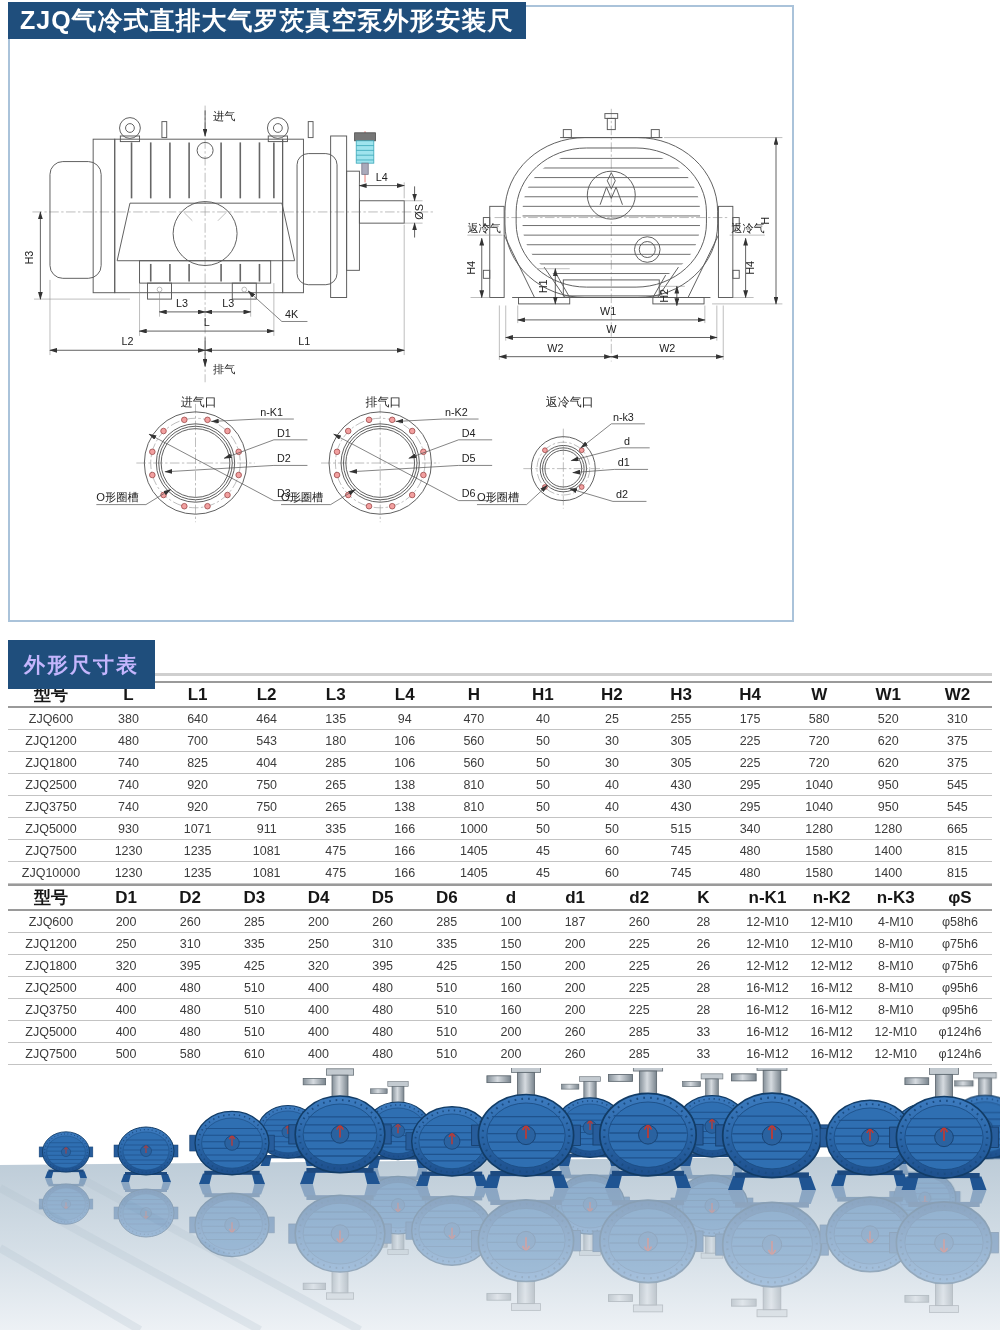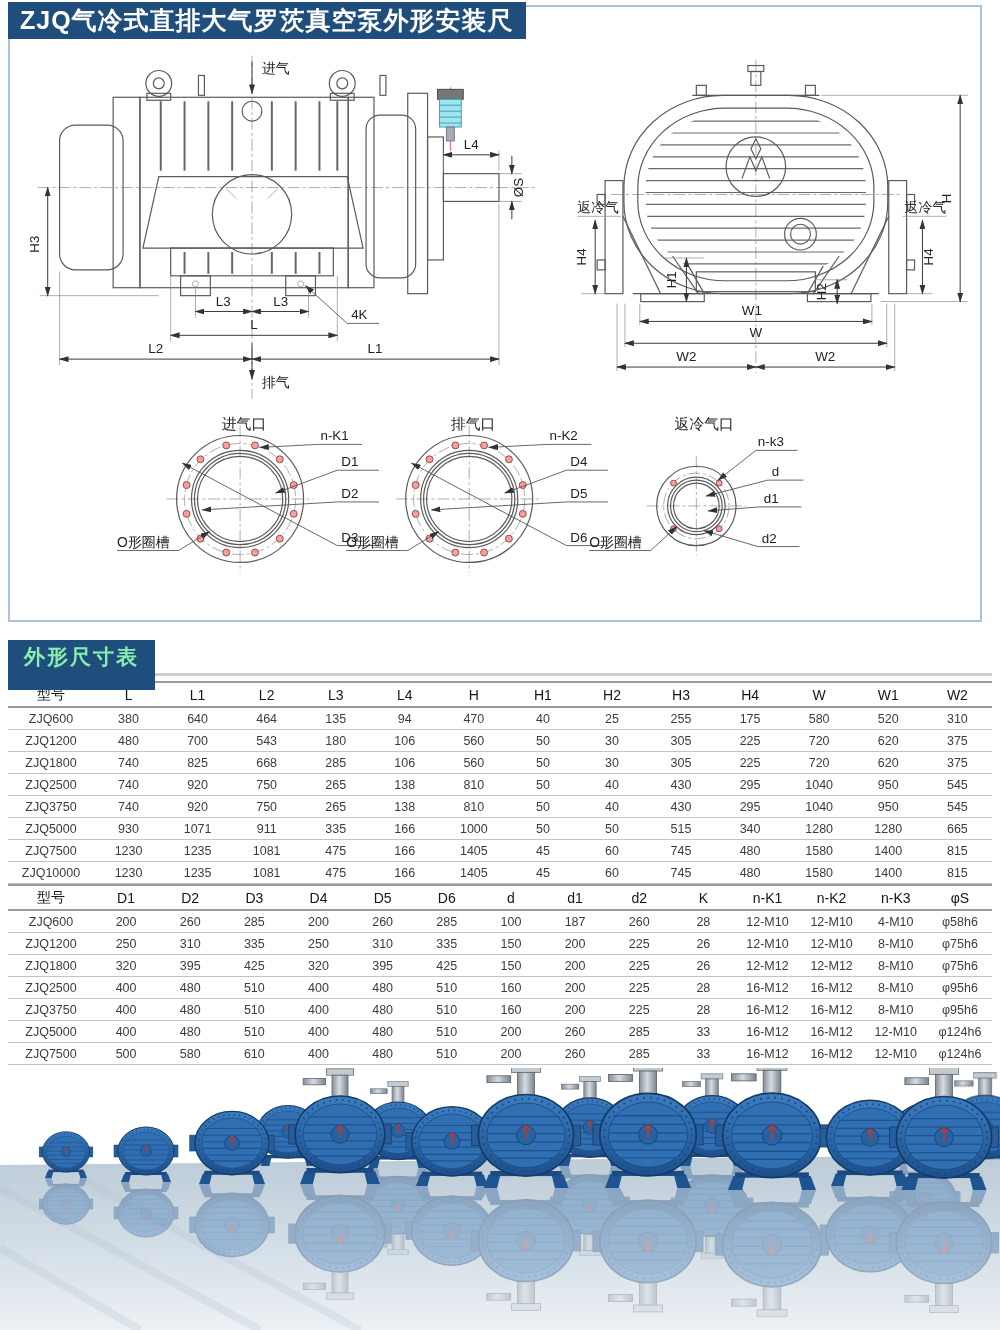--- a/index.html
+++ b/index.html
@@ -10,50 +10,50 @@
   }
   
   .title-banner {
     position:absolute; left:8px; top:2px; width:518px; height:37px;
     background:#1f4e7c; color:#fff; z-index:5;
     font-size:25px; font-weight:bold; line-height:37px;
     padding-left:12px; box-sizing:border-box; letter-spacing:1px;
   }
   
   .drawing-panel {
-    position:absolute; left:8px; top:5px; width:974px; height:617px;
+    position:absolute; left:8px; top:5px; width:786px; height:617px;
     border:2px solid #aac3da; box-sizing:border-box; background:#fff;
   }
   .drawing-panel svg { display:block; width:100%; height:100%; }
   .outline   { stroke:#5a5a5a; stroke-width:1.2; fill:none; }
   .thin      { stroke:#8a8a8a; stroke-width:0.7; fill:none; }
   .fin       { stroke:#666;    stroke-width:2;   fill:none; }
   .finline   { stroke:#6a6a6a; stroke-width:1.2; fill:none; }
   .cl        { stroke:#999; stroke-width:0.8; fill:none; stroke-dasharray:12 3 3 3; }
   .dimline   { stroke:#3a3a3a; stroke-width:1; fill:none; }
   .leader    { stroke:#555; stroke-width:0.9; fill:none; }
   .dim       { font-size:13.5px; fill:#222; }
   .dimcn     { font-size:14px; fill:#222; }
   .ftitle    { font-size:15px; fill:#222; }
   .bolt      { fill:#f2a0a0; stroke:#9c4848; stroke-width:1; }
   
   .table-wrap { position:absolute; left:8px; top:640px; width:984px; }
   .section-head { height:33px; border-bottom:3px solid #cfcfcf; position:relative; }
   .section-label {
-    position:absolute; left:0; top:0; height:50px; line-height:33px;
-    background:#1f4e7c; color:#86efac; font-size:21px; font-weight:bold;
-    padding:0 16px; letter-spacing:2px;
+    position:absolute; left:0; top:0; height:33px; line-height:33px;
+    background:#1f4e7c; color:#c4b5fd; font-size:21px; font-weight:bold;
+    padding:8px 16px; letter-spacing:2px;
   }
   table.dim-table {
     width:984px; border-collapse:collapse; table-layout:fixed;
     margin-top:0; font-size:12.5px; color:#3c3c3c;
   }
   table.t1 { margin-top:5px; }
   .dim-table th {
-    font-size:14px; font-weight:normal; color:#161616; height:23px;
+    font-size:17px; font-weight:bold; color:#161616; height:23px;
     border-top:2px solid #9a9a9a; border-bottom:2px solid #9a9a9a;
     text-align:center; padding:0;
   }
   .dim-table td { height:21px; text-align:center; border-bottom:1.2px solid #c3c3c3; padding:0; }
   .dim-table th:first-child, .dim-table td:first-child { width:86px; }
   
   .photo { position:absolute; left:0; top:1068px; width:1000px; height:262px; }
   .photo svg { display:block; width:100%; height:100%; }
 </style>
 </head>
@@ -426,21 +426,21 @@
           <td>305</td>
           <td>225</td>
           <td>720</td>
           <td>620</td>
           <td>375</td>
         </tr>
         <tr>
           <td>ZJQ1800</td>
           <td>740</td>
           <td>825</td>
-          <td>668</td>
+          <td>404</td>
           <td>285</td>
           <td>106</td>
           <td>560</td>
           <td>50</td>
           <td>30</td>
           <td>305</td>
           <td>225</td>
           <td>720</td>
           <td>620</td>
           <td>375</td>

